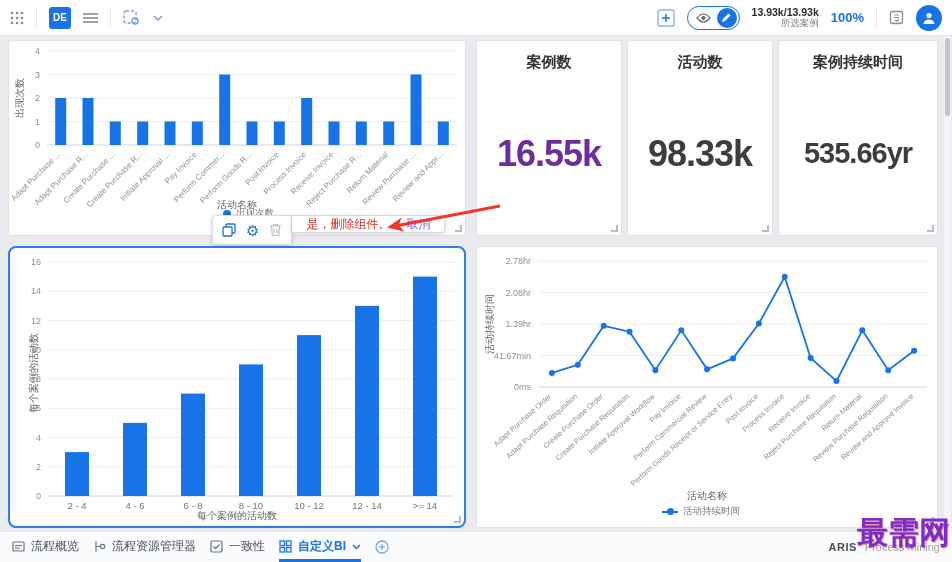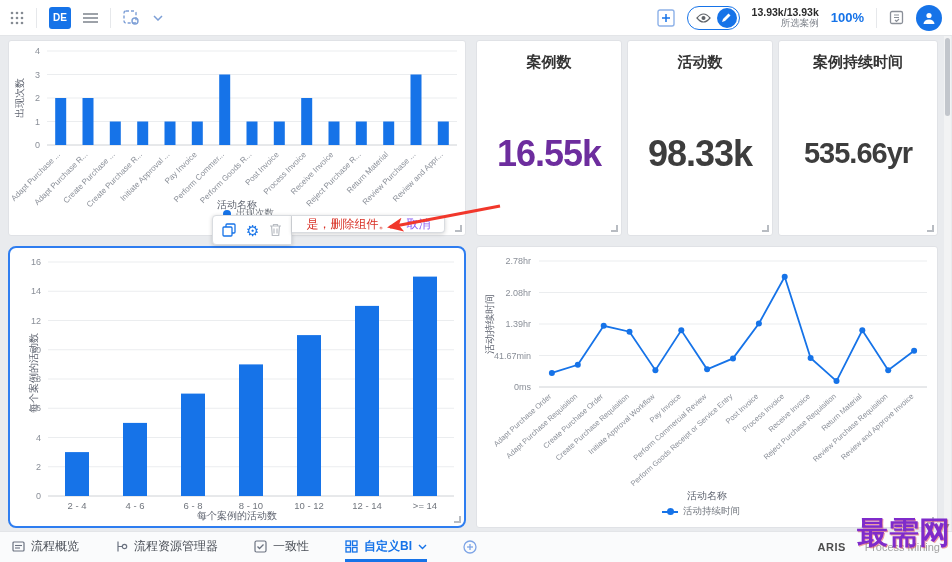--- a/index.html
+++ b/index.html
@@ -57,24 +57,24 @@
   .gear-glyph{font-size:15px;color:#1673e8;line-height:1;}
 
   
   .arrow-svg{position:absolute;left:368px;top:158px;z-index:40;pointer-events:none;}
   .v-scroll{position:absolute;left:944px;top:0;width:7px;height:495px;background:#f2f3f4;}
   .v-thumb{position:absolute;left:1px;top:2px;width:5px;height:78px;background:#c2c6cc;border-radius:3px;}
   .v-arrow{position:absolute;left:0;bottom:2px;width:7px;text-align:center;font-size:7px;color:#8a8f98;}
 
   
   .tabbar{position:absolute;left:0;top:531px;width:952px;height:31px;background:#fafbfc;border-top:1px solid #e3e5e8;display:flex;align-items:stretch;justify-content:space-between;padding:0 12px;}
-  .tabs{display:flex;align-items:stretch;gap:36px;justify-content:space-between;}
+  .tabs{display:flex;align-items:stretch;gap:14px;justify-content:space-between;}
   .tab{display:flex;align-items:center;gap:6px;font-size:12px;color:#4a4f57;cursor:pointer;border-bottom:3px solid transparent;padding-top:2px;}
   .tab.active{color:#1673e8;font-weight:bold;border-bottom-color:#1673e8;}
-  .brand{display:flex;align-items:center;gap:19px;font-size:11px;}
+  .brand{display:flex;align-items:center;gap:8px;font-size:11px;}
   .brand .b1{font-weight:bold;color:#4d4d4d;letter-spacing:.5px;}
   .brand .b2{color:#a2a2a2;}
 
   .watermark{position:absolute;right:2px;bottom:8px;font-size:31px;font-weight:bold;color:#7f2bcb;z-index:50;text-shadow:1px 1px 0 rgba(221,42,42,.45);font-family:"Liberation Serif","DejaVu Serif",serif;}
 </style>
 </head>
 <body>
 
 <div class="stage">
 

